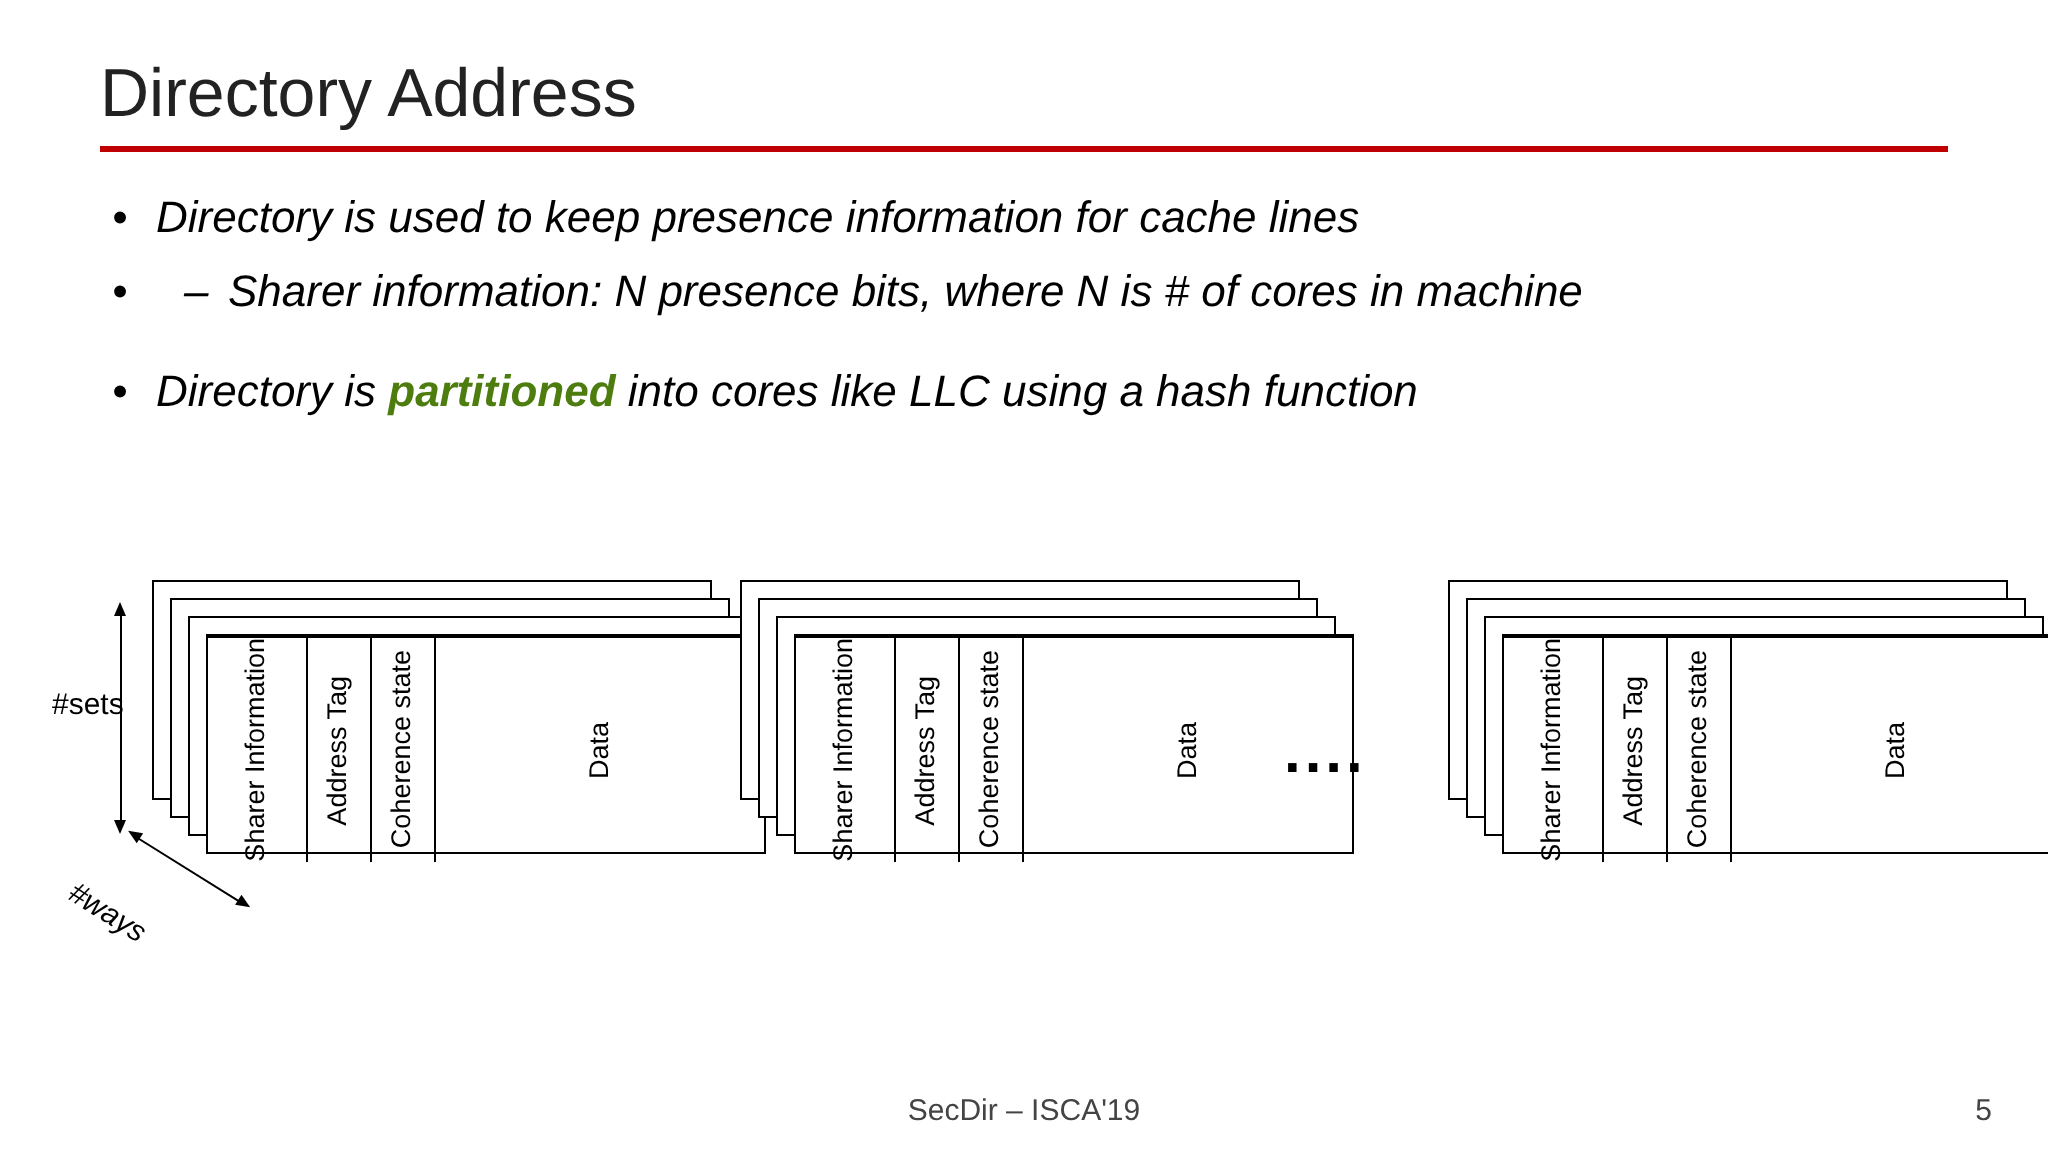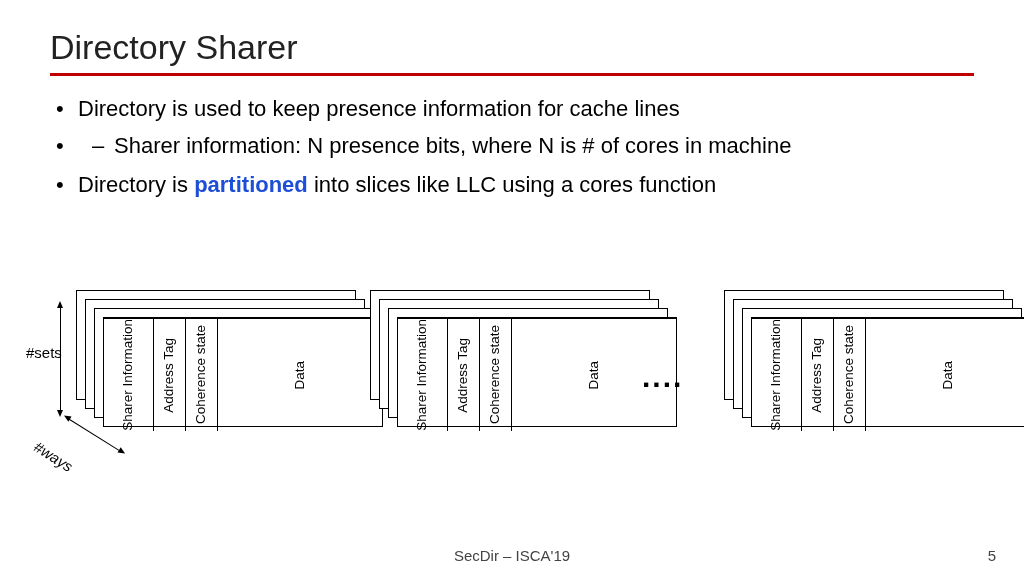--- a/index.html
+++ b/index.html
@@ -23,47 +23,48 @@
     height: 3px;
     background: #c00000;
     width: 100%;
     margin-bottom: 16px;
   }
   ul.bullets {
     list-style: none;
     font-size: 22px;
     line-height: 1.5;
     padding-left: 28px;
+    font-style: italic;
   }
   ul.bullets > li {
     position: relative;
     margin-bottom: 4px;
   }
   ul.bullets > li::before {
     content: "•";
     position: absolute;
     left: -22px;
     top: 0;
   }
   ul.sub {
     list-style: none;
     padding-left: 36px;
   }
   ul.sub > li {
     position: relative;
-    margin-bottom: 6px;
+    margin-bottom: 17px;
   }
   ul.sub > li::before {
     content: "–";
     position: absolute;
     left: -22px;
     top: 0;
   }
   .emph {
-    color: #1d4ed8;
+    color: #4d7c0f;
     font-weight: 700;
   }
   .diagram-area {
     position: absolute;
     left: 14px;
     top: 290px;
     width: 996px;
     height: 210px;
   }
   .sets-label {
@@ -193,32 +194,32 @@
     position: absolute;
     bottom: 12px;
     right: 28px;
     font-size: 15px;
     color: #444;
   }
 </style>
 </head>
 <body>
 
-<div class="slide-title">Directory Sharer</div>
+<div class="slide-title">Directory Address</div>
 <div class="title-rule"></div>
 
 <ul class="bullets">
   <li>Directory is used to keep presence information for cache lines</li>
   <li>
     <ul class="sub">
       <li>Sharer information: N presence bits, where N is # of cores in machine</li>
     </ul>
   </li>
   <li>
-    <span>Directory is </span><span class="emph">partitioned</span><span> into slices like LLC using a cores function</span>
+    <span>Directory is </span><span class="emph">partitioned</span><span> into cores like LLC using a hash function</span>
   </li>
 </ul>
 
 <div class="diagram-area">
 
   <div class="sets-label">#sets</div>
   <div class="sets-arrow"></div>
 
   <div class="ways-arrow"></div>
   <div class="ways-label">#ways</div>

